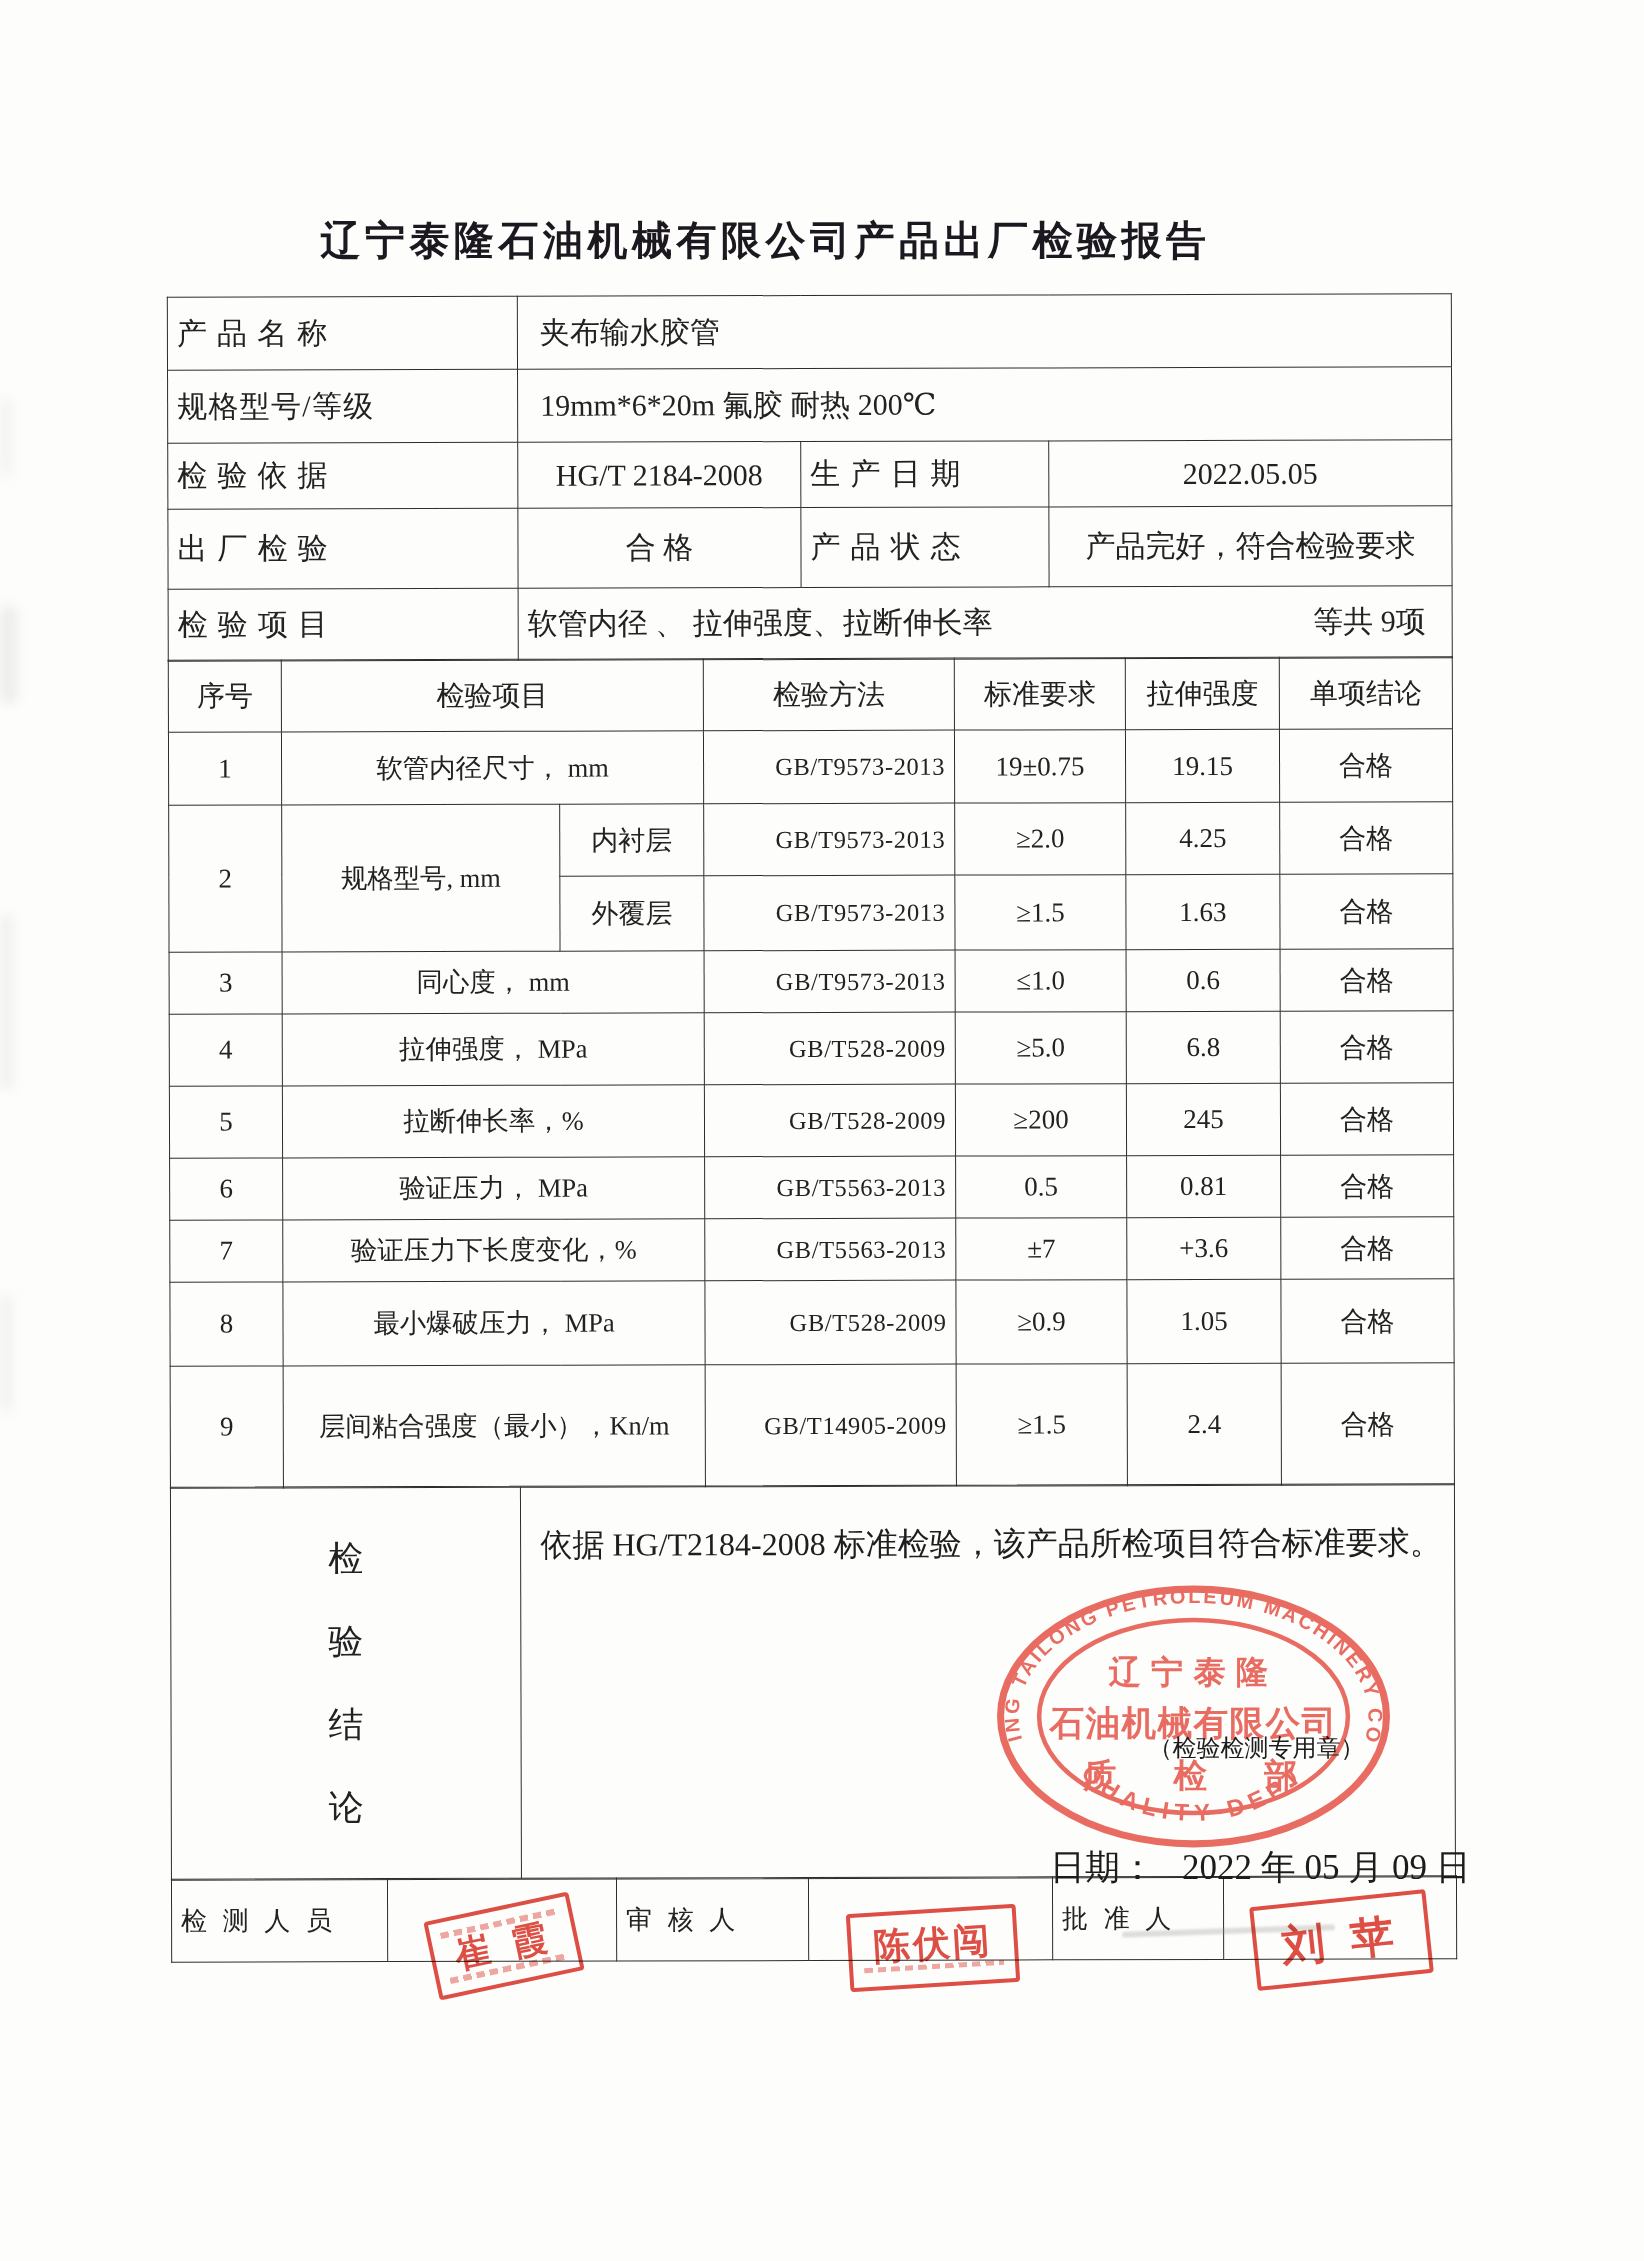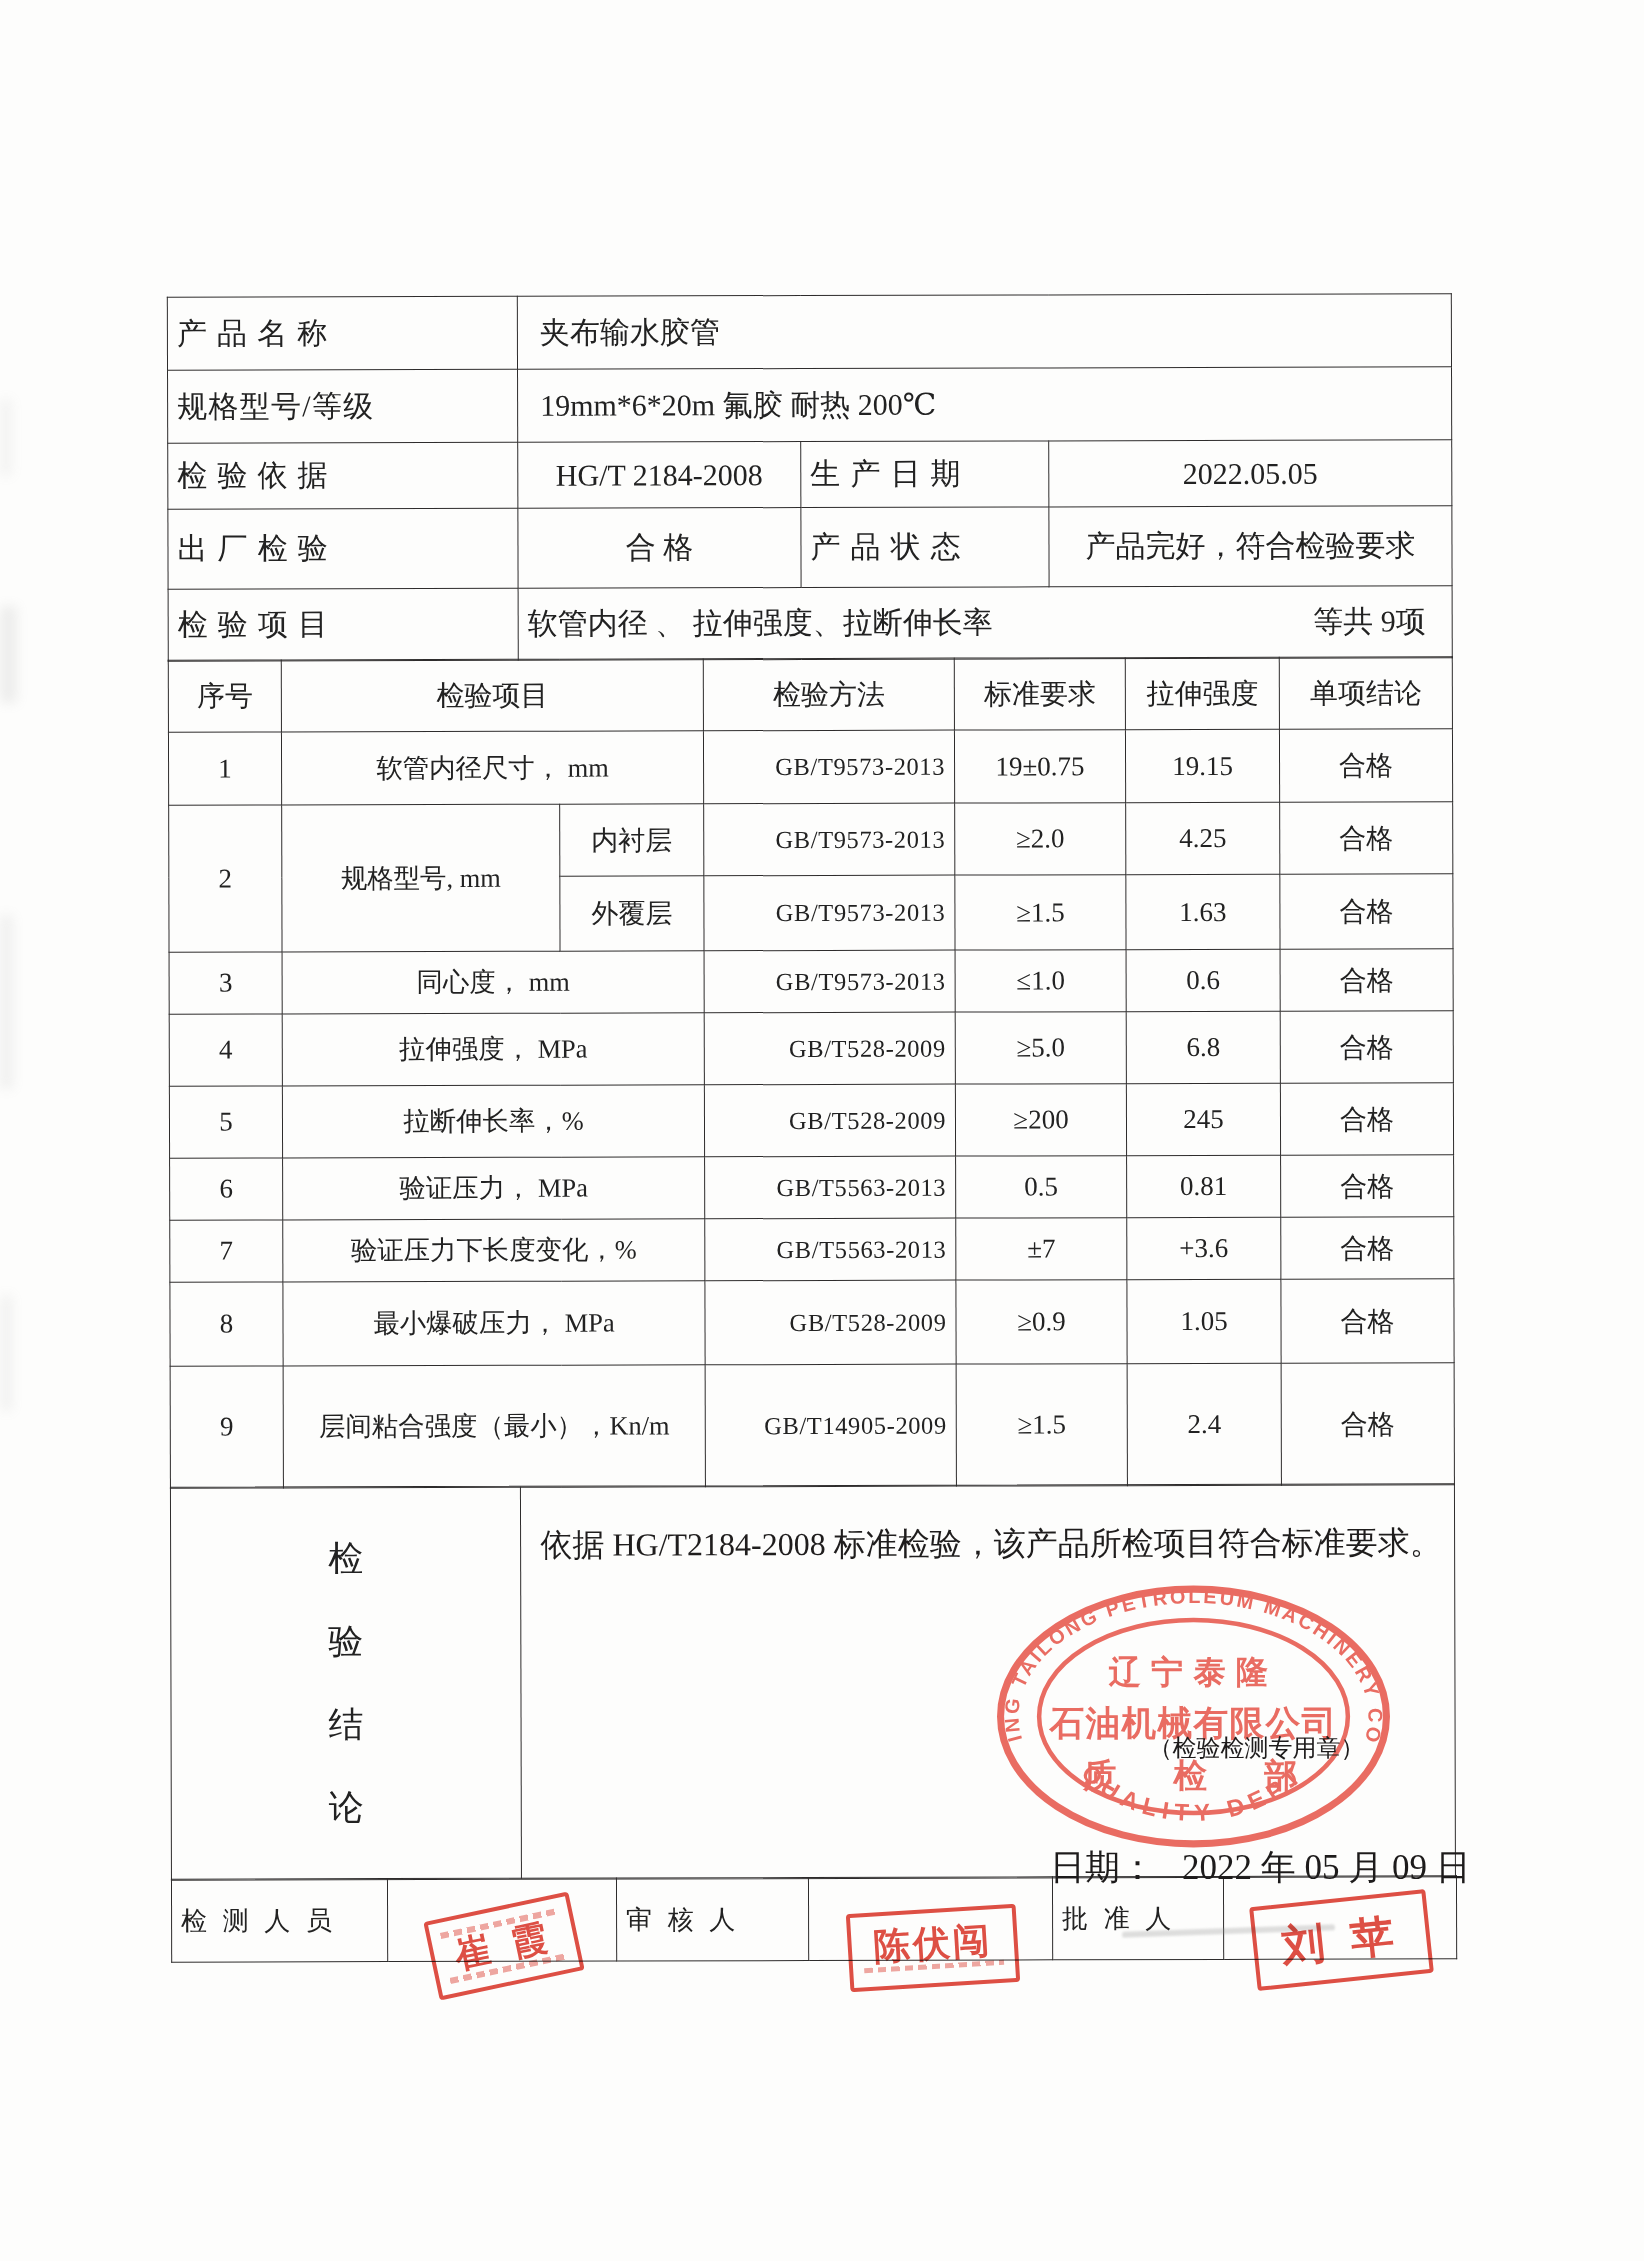--- a/index.html
+++ b/index.html
@@ -88,20 +88,21 @@
 </head>
 <body>
 
 <div class="page">
 
   <div class="smudge sm1"></div>
   <div class="smudge sm2"></div>
   <div class="smudge sm3"></div>
   <div class="smudge sm4"></div>
 
+  <div class="title">辽宁泰隆石油机械有限公司产品出厂检验报告</div>
 
   <div class="sheet">
 
     <table class="info-table t1">
       <colgroup>
           <col style="width:350px">
           <col style="width:283px">
           <col style="width:248px">
           <col style="width:403px">
         </colgroup>

